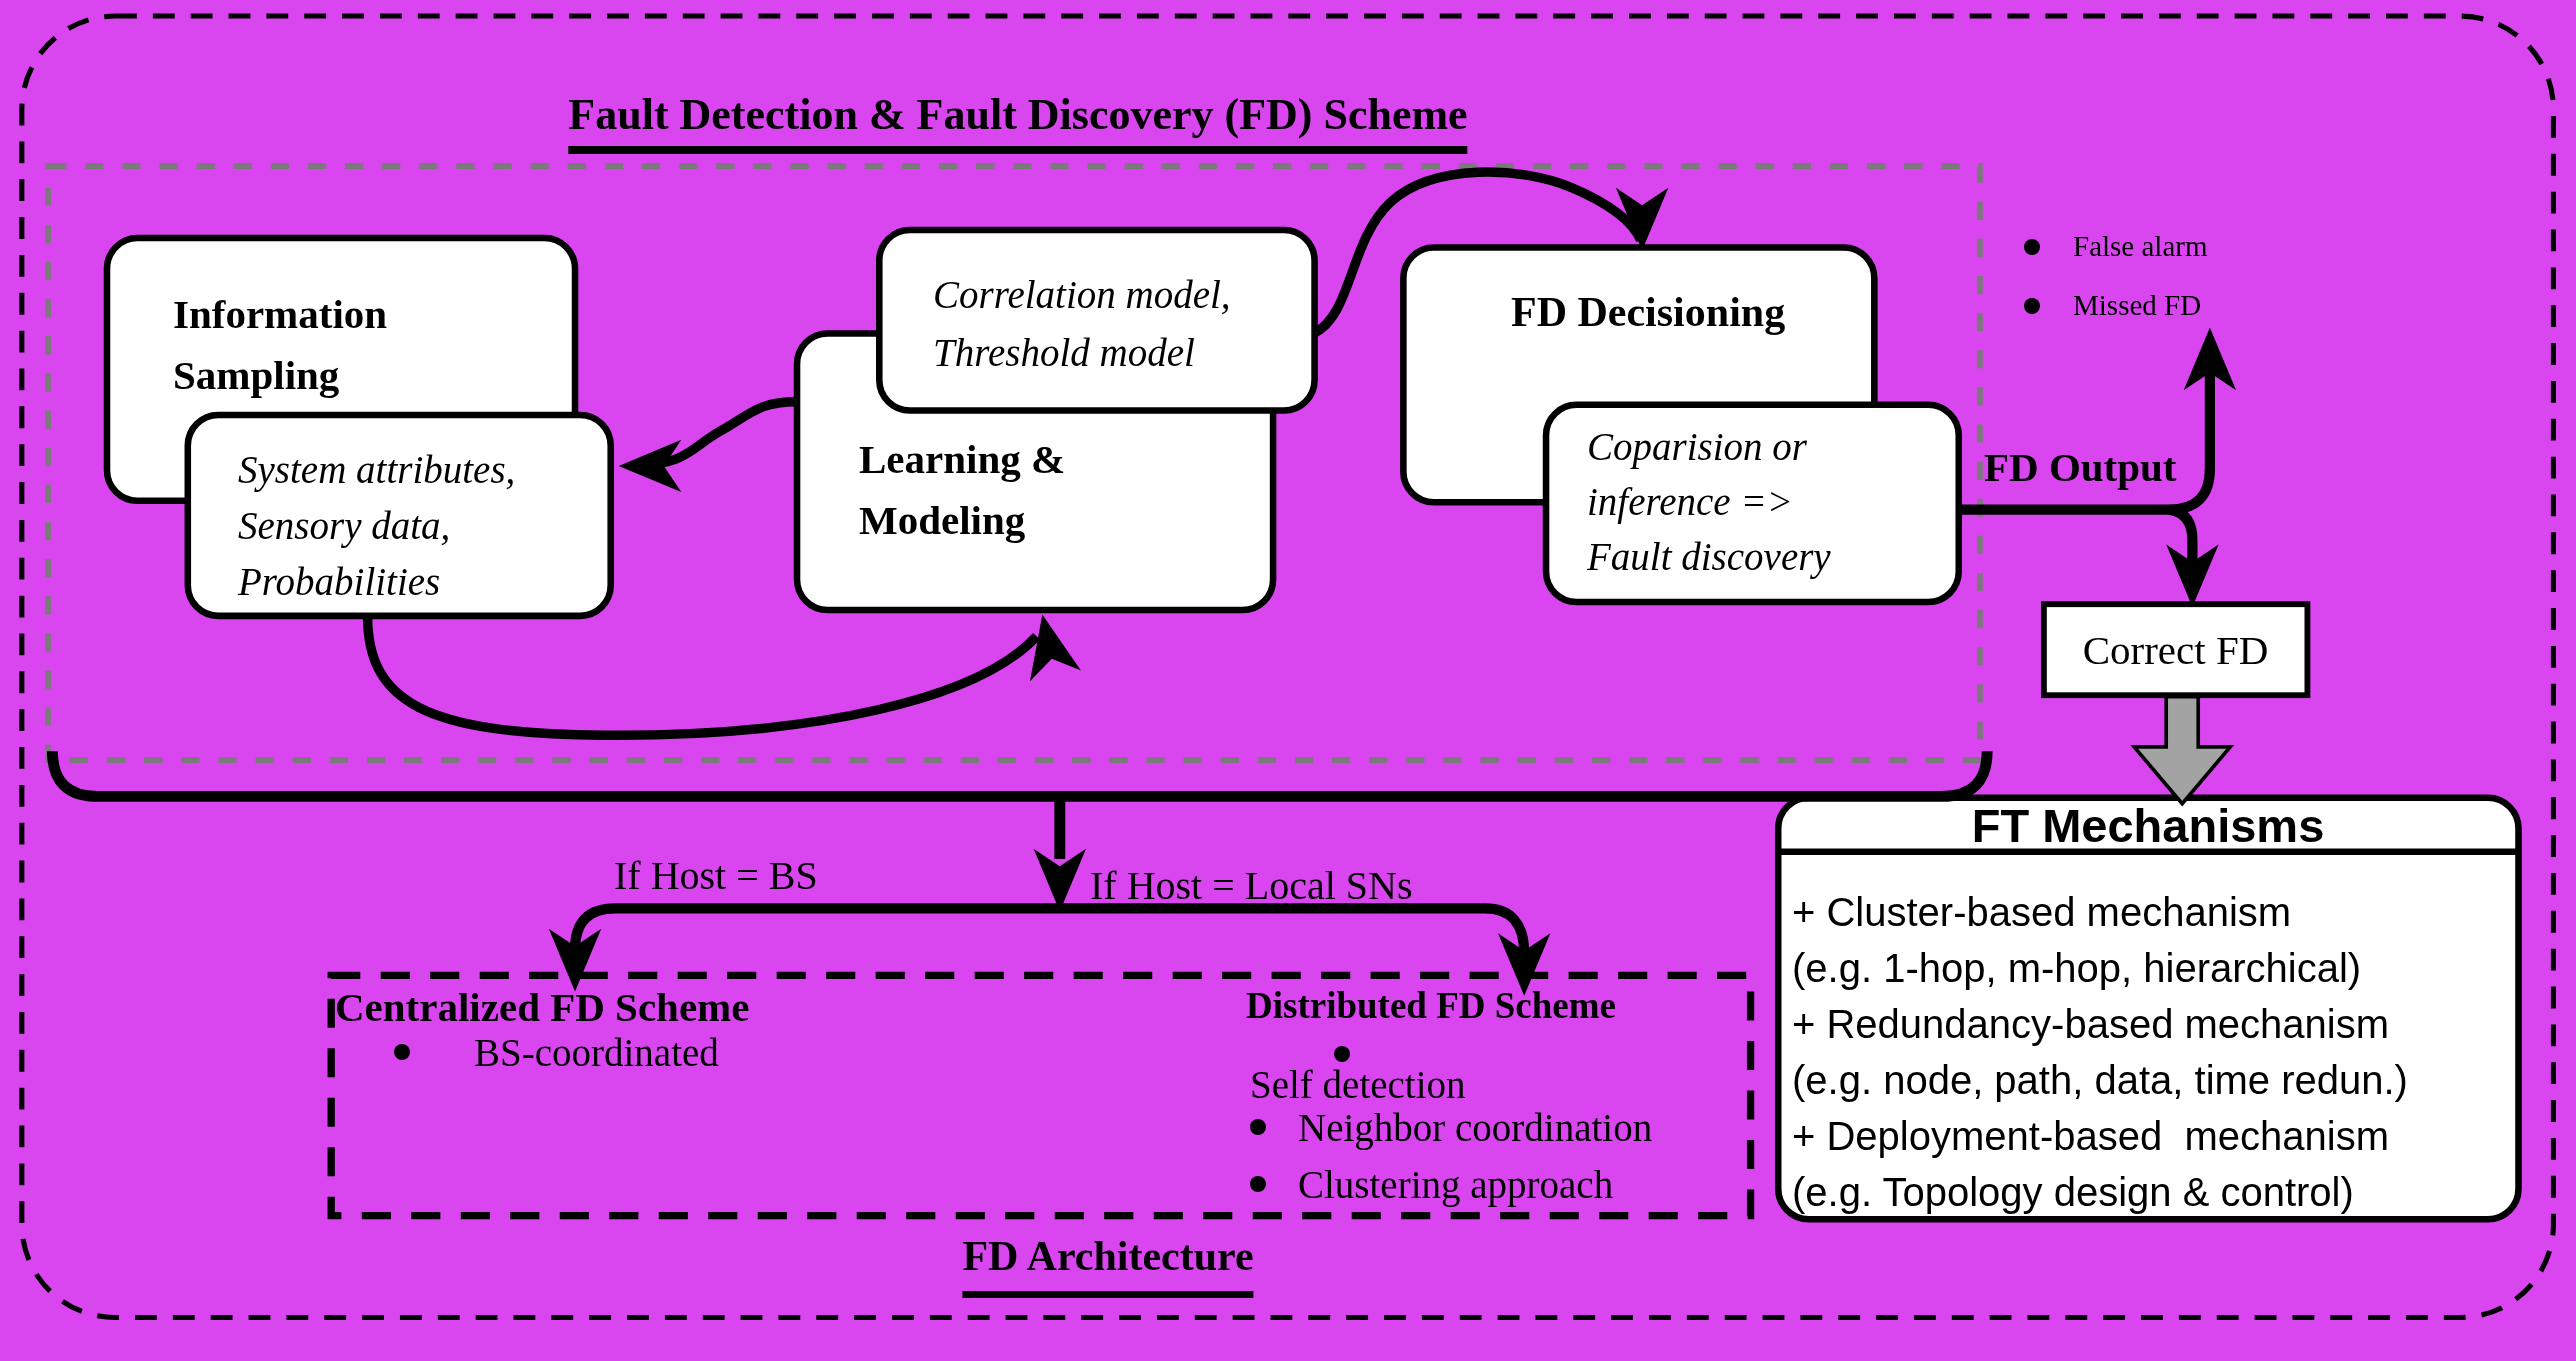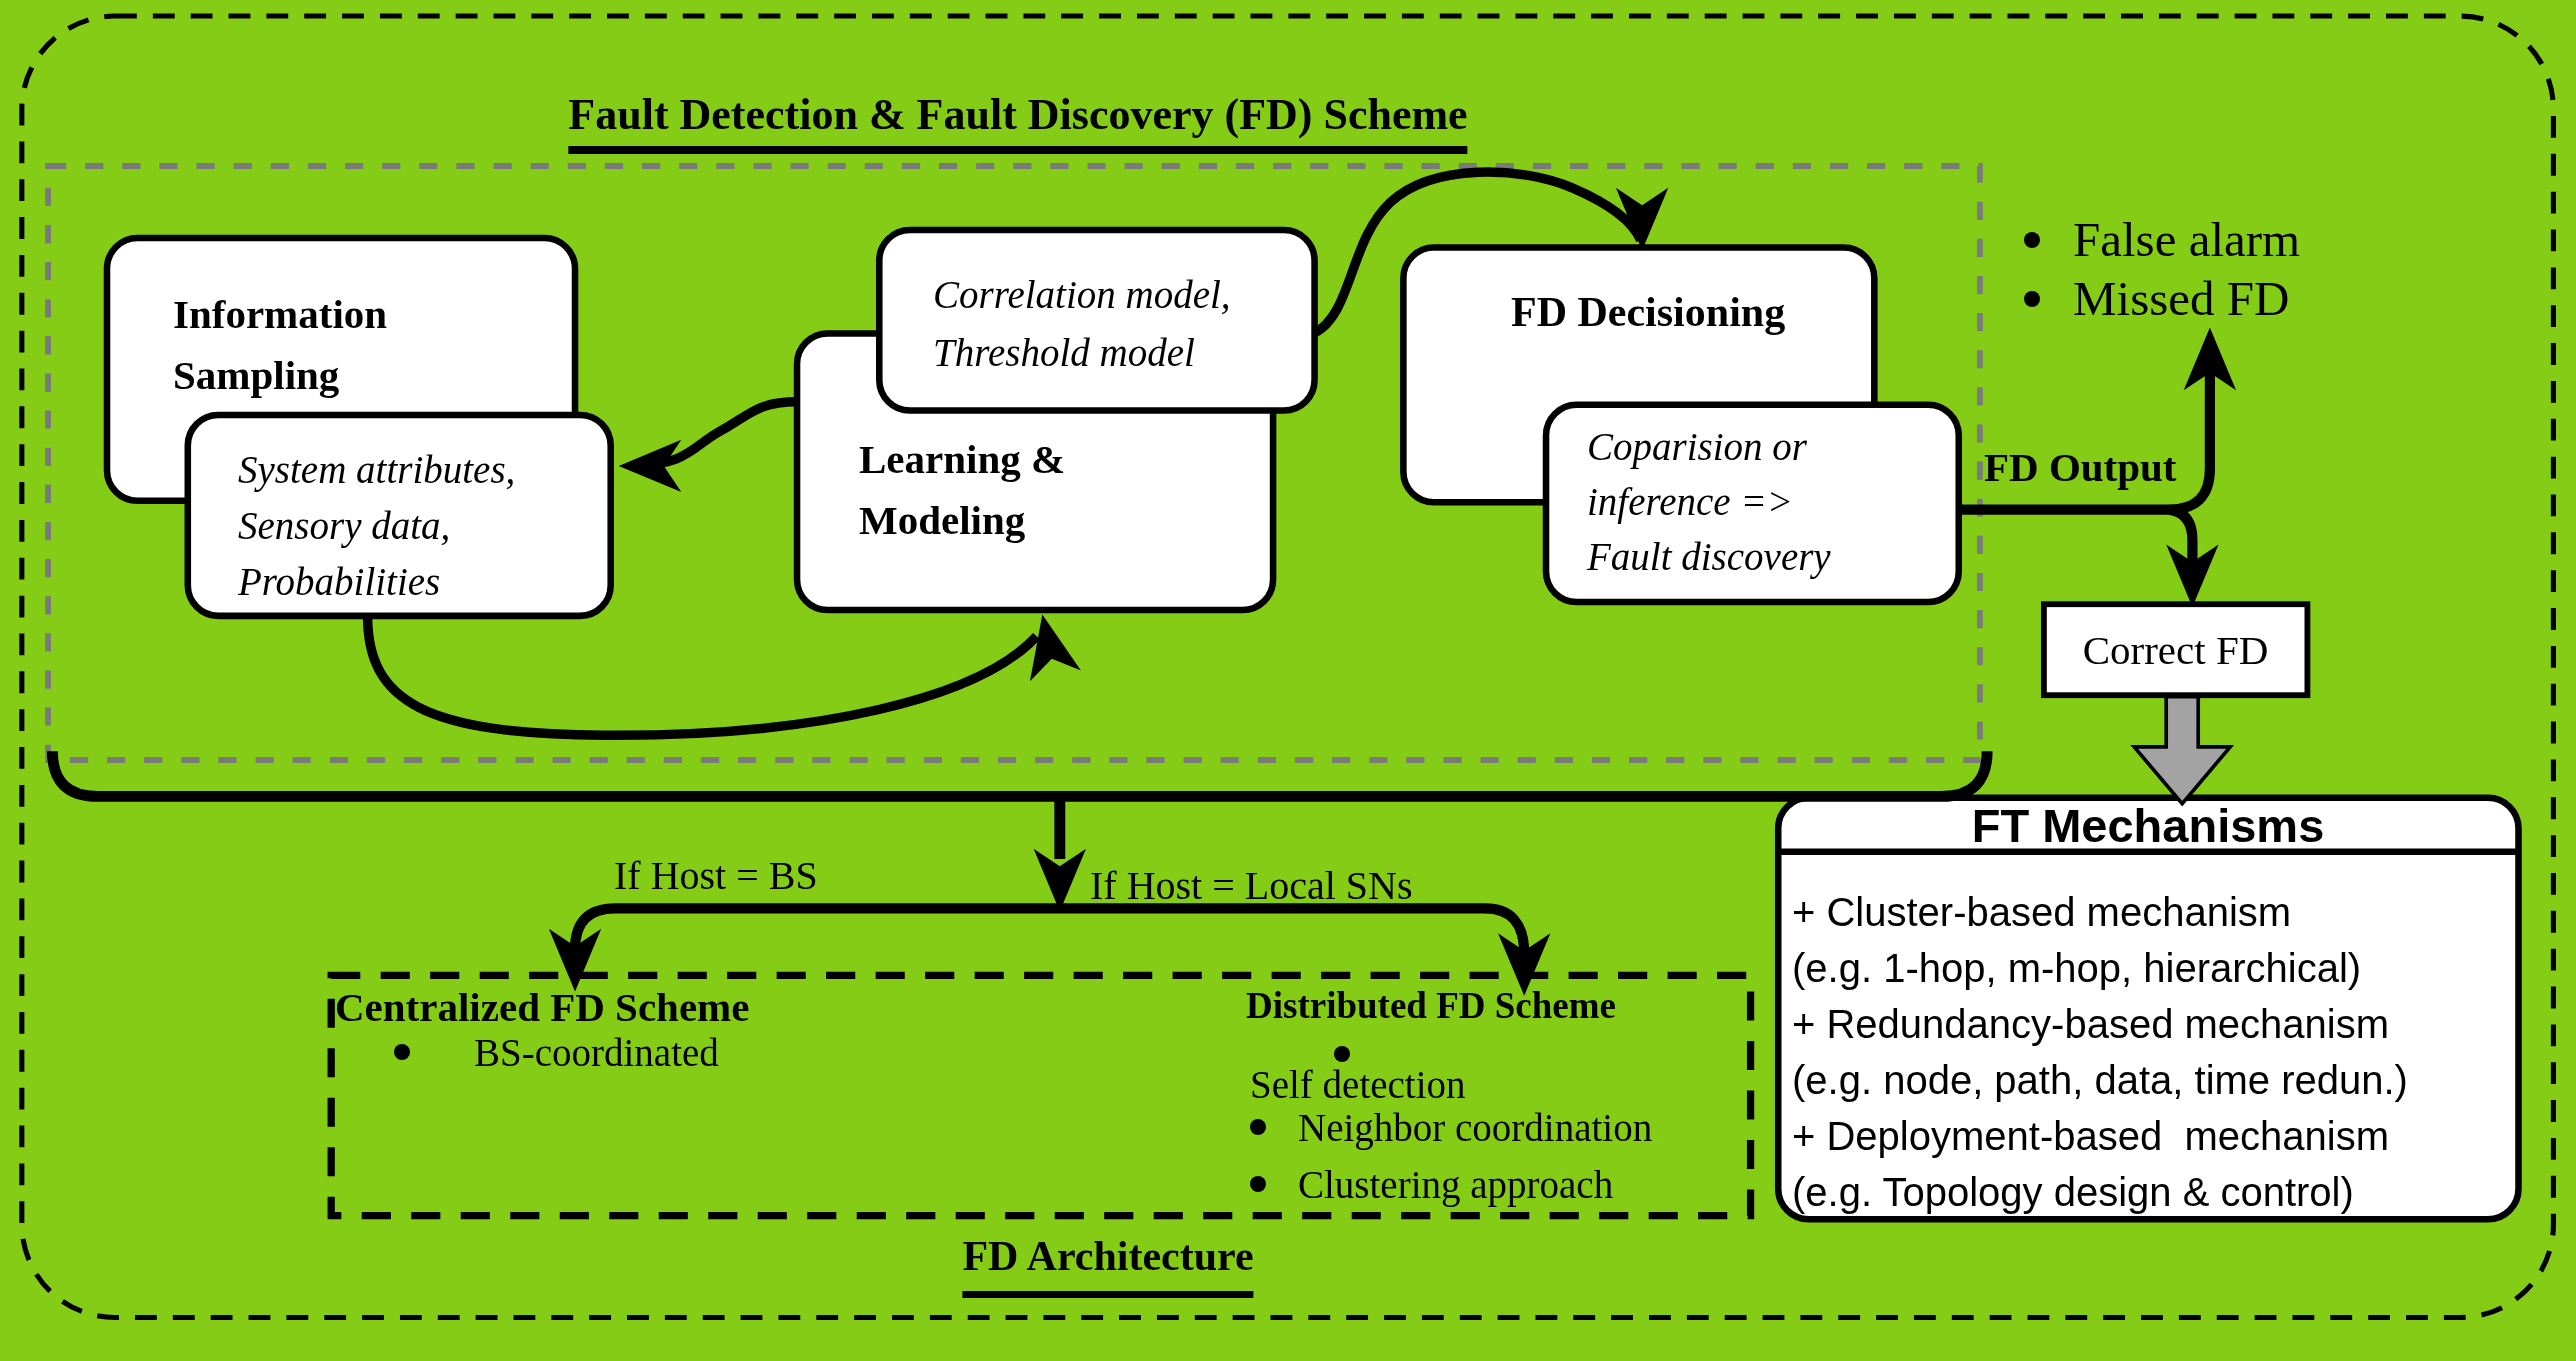--- a/index.html
+++ b/index.html
@@ -1,28 +1,28 @@
 <!DOCTYPE html>
 <html style="font-size:11.6px"><head>
 <meta charset="utf-8">
 <style>
   html,body{margin:0;padding:0;background:#ffffff;}
-  #canvas{position:relative;width:2576px;height:1362px;background:#84cc16;overflow:hidden;
+  #canvas{position:relative;width:2576px;height:1362px;background:#d946ef;overflow:hidden;
           font-family:"Liberation Serif","DejaVu Serif",serif;color:#000;}
   #linework{position:absolute;left:0;top:0;width:2576px;height:1362px;}
   .txt{position:absolute;white-space:nowrap;}
   .title{left:1018px;top:89px;transform:translateX(-50%);font-size:44px;font-weight:bold;
          border-bottom:8px solid #000;padding-bottom:5.8px;}
   .info-sampling{left:173px;top:284px;font-size:41px;font-weight:bold;line-height:61px;}
   .system-attr{left:238px;top:442px;font-size:39px;font-style:italic;line-height:56px;}
   .correlation{left:933px;top:266px;font-size:39px;font-style:italic;line-height:58px;}
   .learning{left:859px;top:429px;font-size:41px;font-weight:bold;line-height:61px;}
   .fd-decisioning{left:1511px;top:288px;font-size:42px;font-weight:bold;}
   .coparision{left:1587px;top:419px;font-size:39px;font-style:italic;line-height:55px;}
-  .fa-bullets{left:2024px;top:210px;font-size:49px;}
+  .fa-bullets{left:2024px;top:217px;font-size:29px;}
   .fa-row{display:flex;align-items:center;height:59px;}
   .dot{display:inline-block;width:16px;height:16px;border-radius:50%;background:#000;flex:0 0 auto;}
   .fa-row .dot{margin-right:33px;}
   .fd-output{left:1984px;top:443px;font-size:41px;font-weight:bold;}
   .correct-fd{left:2044px;top:604px;width:263px;height:91px;display:flex;align-items:center;
               justify-content:center;font-size:41px;}
   .ft-title{left:2148px;top:798px;transform:translateX(-50%);
             font-family:Liberation Sans, sans-serif;
             font-size:47px;font-weight:bold;}
   .ft-body{left:1792px;top:884px;font-family:"Liberation Sans","DejaVu Sans",sans-serif;

